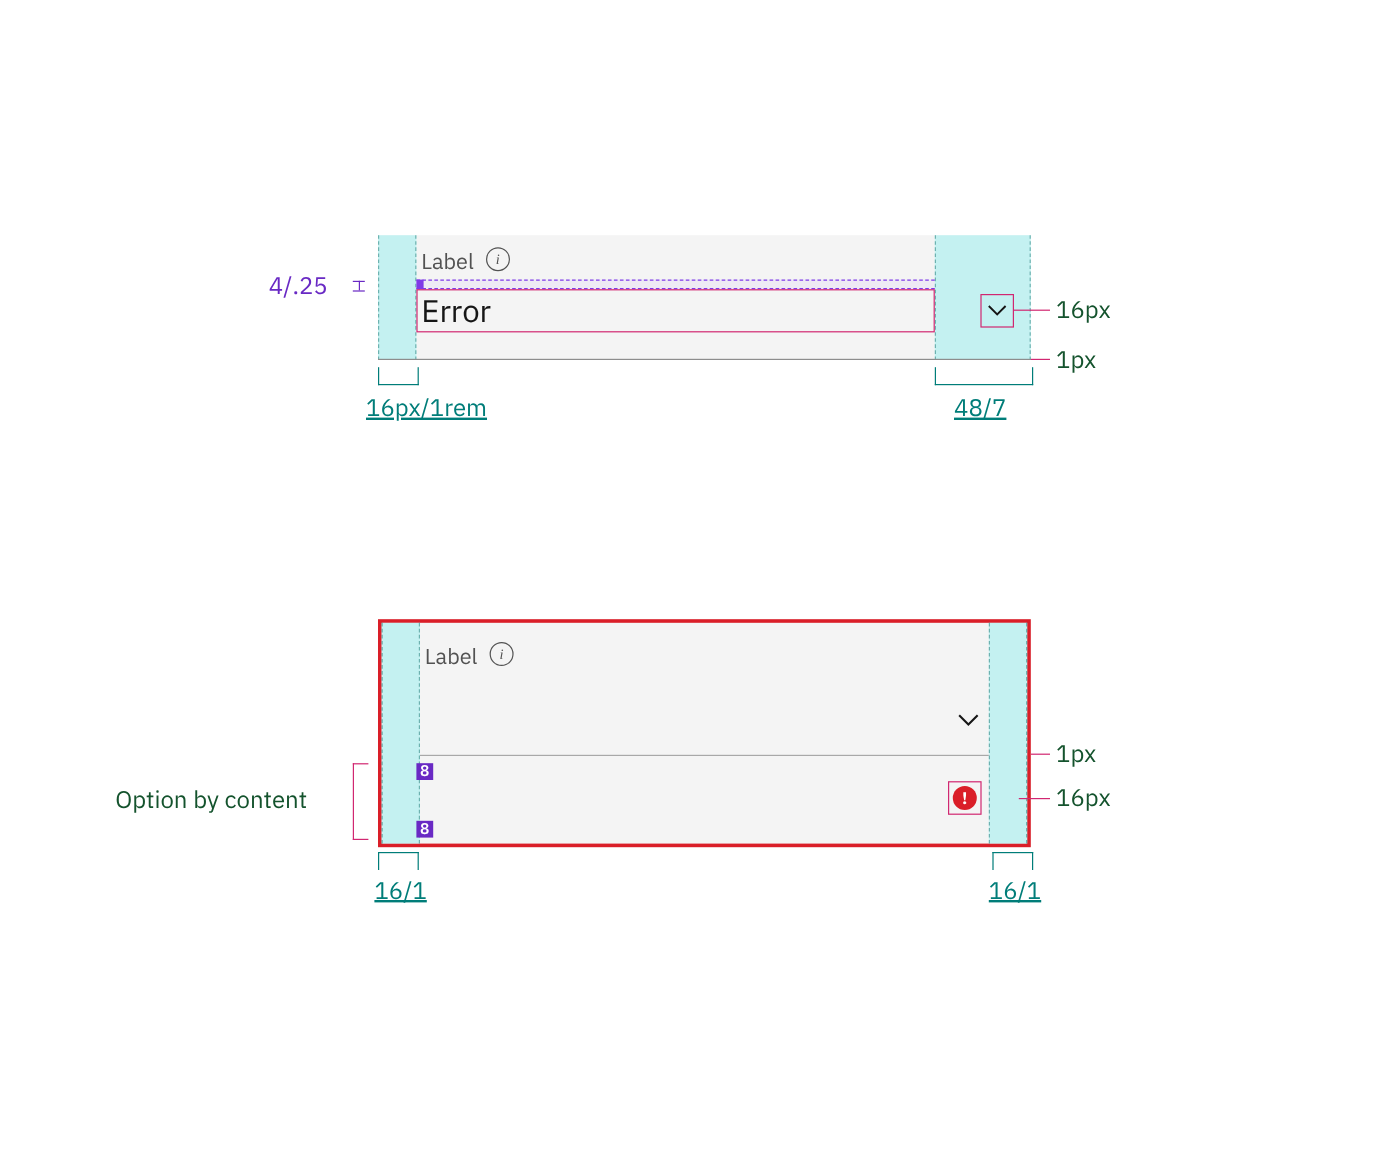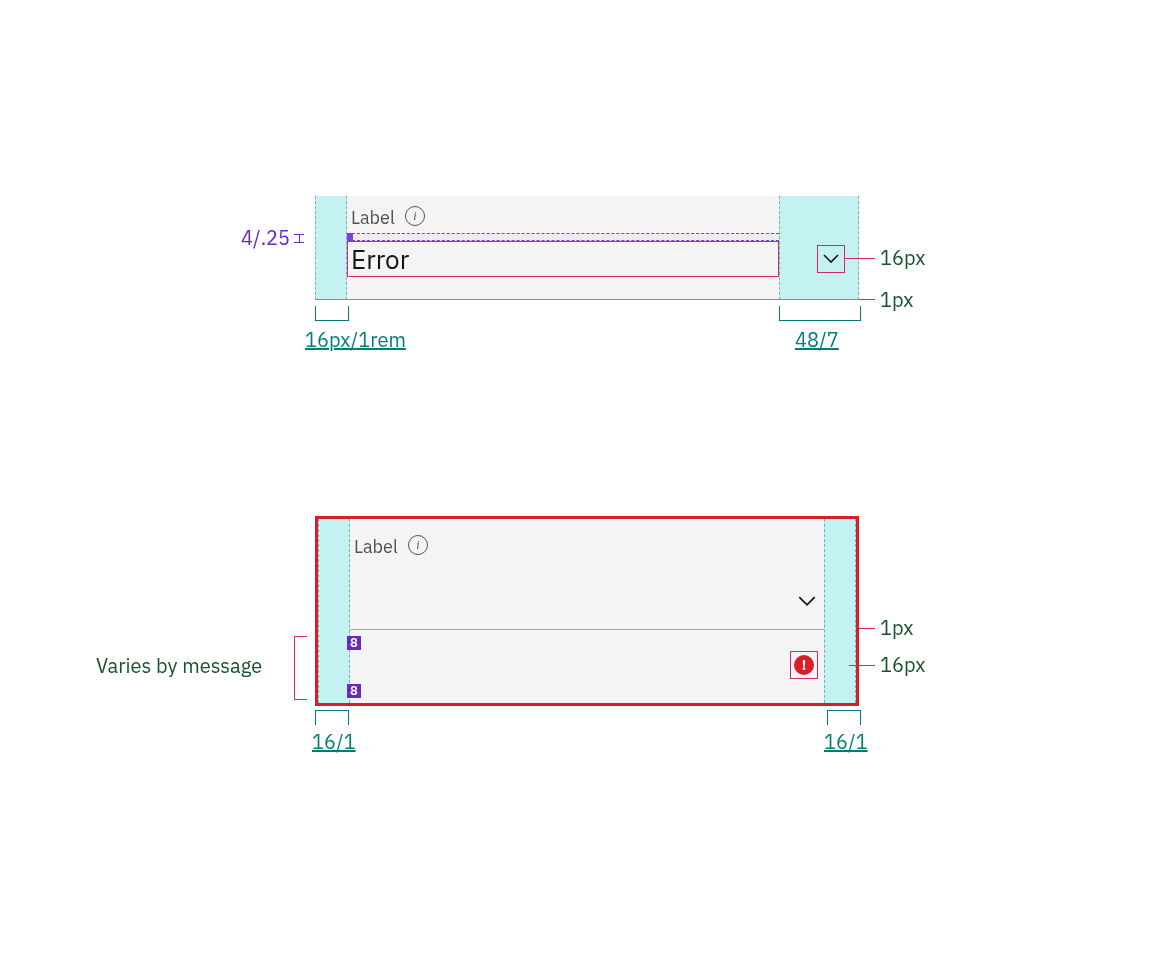--- a/index.html
+++ b/index.html
@@ -74,21 +74,21 @@
     <span class="chev">
       <svg width="16" height="10" viewBox="0 0 16 10">
           <path d="M1 1 L8 8 L15 1" fill="none" stroke="#161616" stroke-width="1.6"></path>
         </svg>
     </span>
   </div>
 
   <div class="rule"></div>
 </div>
 
-<span class="anno purple" style="left:241px;top:228px;">4/.25</span>
+<span class="anno purple" style="left:224px;top:228px;">4/.25</span>
 <span class="purple-bar" style="left:294px;top:234px;"></span>
 <span class="purple-bar" style="left:294px;top:242px;"></span>
 <span class="vline-p" style="left:299px;top:234px;height:8px;"></span>
 
 <div class="hbrace" style="left:315px;top:306px;width:32px;"></div>
 <span class="anno teal" style="left:305px;top:330px;">16px/1rem</span>
 
 <div class="hbrace" style="left:779px;top:306px;width:80px;"></div>
 <span class="anno teal" style="left:795px;top:330px;">48/7</span>
 
@@ -118,21 +118,21 @@
 
   <div class="err-icon-box">
     <span class="warn">!</span>
   </div>
 </div>
 
 <span class="tag8" style="top:636px;">8</span>
 <span class="tag8" style="top:684px;">8</span>
 
 <div class="vbrace" style="left:294px;top:636px;height:62px;"></div>
-<span class="anno magenta" style="left:96px;top:656px;">Varies by message</span>
+<span class="anno magenta" style="left:96px;top:656px;">Option by content</span>
 
 <div class="hline-m" style="left:859px;top:628px;width:16px;"></div>
 <span class="anno magenta" style="left:880px;top:618px;">1px</span>
 
 <div class="hline-m" style="left:849px;top:665px;width:26px;"></div>
 <span class="anno magenta" style="left:880px;top:655px;">16px</span>
 
 <div class="hbraceT" style="left:315px;top:710px;width:32px;"></div>
 <span class="anno teal" style="left:312px;top:732px;">16/1</span>
 

